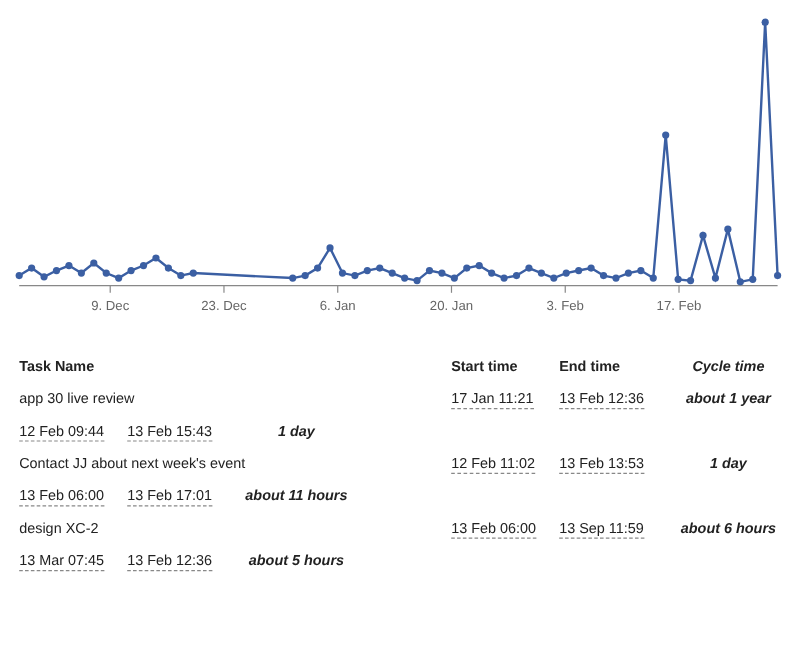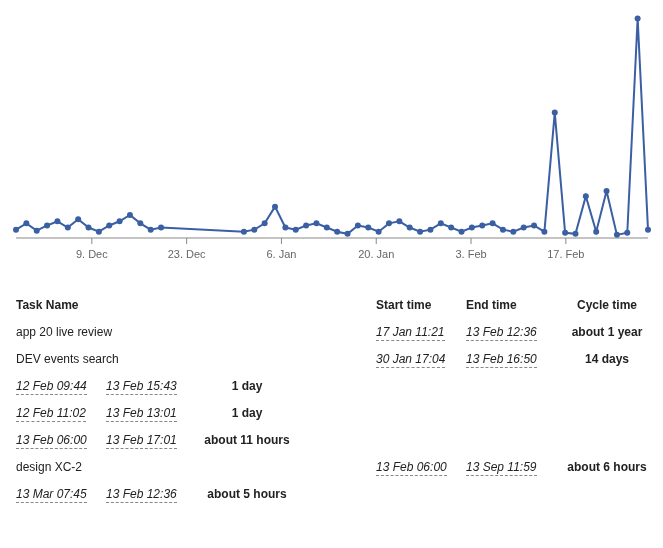--- a/index.html
+++ b/index.html
@@ -31,26 +31,25 @@
       align-items: flex-start;
       padding: 6px 0 7px 0;
     }
     .header-row {
       font-weight: bold;
       padding: 8px 0 7px 0;
     }
     .col-name { flex: 0 0 360px; }
     .col-start { flex: 0 0 90px; text-align: left; }
     .col-end { flex: 0 0 92px; text-align: left; }
-    .col-cycle { flex: 0 0 98px; text-align: center; font-weight: bold; }
+    .col-cycle { flex: 0 0 98px; text-align: center; font-weight: bold; font-style: italic; }
     .header-row .col-cycle { font-weight: bold; }
     .datetime {
       border-bottom: 1px dashed #888;
       padding-bottom: 1px;
-      font-style: italic;
     }
   </style>
 </head>
 <body>
 
 <div class="chart-wrap">
   <svg id="chart-svg" width="652" height="280" viewBox="0 0 652 280">
       <line x1="10" y1="238" x2="642" y2="238" stroke="#888" stroke-width="1"></line>
       <line x1="85.84" y1="238" x2="85.84" y2="244" stroke="#888" stroke-width="1"></line>
       <text x="85.84" y="258" text-anchor="middle" class="tick-label">9. Dec</text>
@@ -125,39 +124,34 @@
 
 <div class="table-wrap">
   <div class="row header-row">
     <div class="col-name">Task Name</div>
     <div class="col-start">Start time</div>
     <div class="col-end">End time</div>
     <div class="col-cycle">Cycle time</div>
   </div>
   <div id="table-body">
       <div class="row">
-        <div class="col-name">app 20 live review</div>
+        <div class="col-name">app 30 live review</div>
         <div class="col-start"><span class="datetime">17 Jan 11:21</span></div>
         <div class="col-end"><span class="datetime">13 Feb 12:36</span></div>
         <div class="col-cycle">about 1 year</div>
-      </div>
-      <div class="row">
-        <div class="col-name">DEV events search</div>
-        <div class="col-start"><span class="datetime">30 Jan 17:04</span></div>
-        <div class="col-end"><span class="datetime">13 Feb 16:50</span></div>
-        <div class="col-cycle">14 days</div>
       </div>
       <div class="row">
         <div class="col-start"><span class="datetime">12 Feb 09:44</span></div>
         <div class="col-end"><span class="datetime">13 Feb 15:43</span></div>
         <div class="col-cycle">1 day</div>
       </div>
       <div class="row">
+        <div class="col-name">Contact JJ about next week's event</div>
         <div class="col-start"><span class="datetime">12 Feb 11:02</span></div>
-        <div class="col-end"><span class="datetime">13 Feb 13:01</span></div>
+        <div class="col-end"><span class="datetime">13 Feb 13:53</span></div>
         <div class="col-cycle">1 day</div>
       </div>
       <div class="row">
         <div class="col-start"><span class="datetime">13 Feb 06:00</span></div>
         <div class="col-end"><span class="datetime">13 Feb 17:01</span></div>
         <div class="col-cycle">about 11 hours</div>
       </div>
       <div class="row">
         <div class="col-name">design XC-2</div>
         <div class="col-start"><span class="datetime">13 Feb 06:00</span></div>

